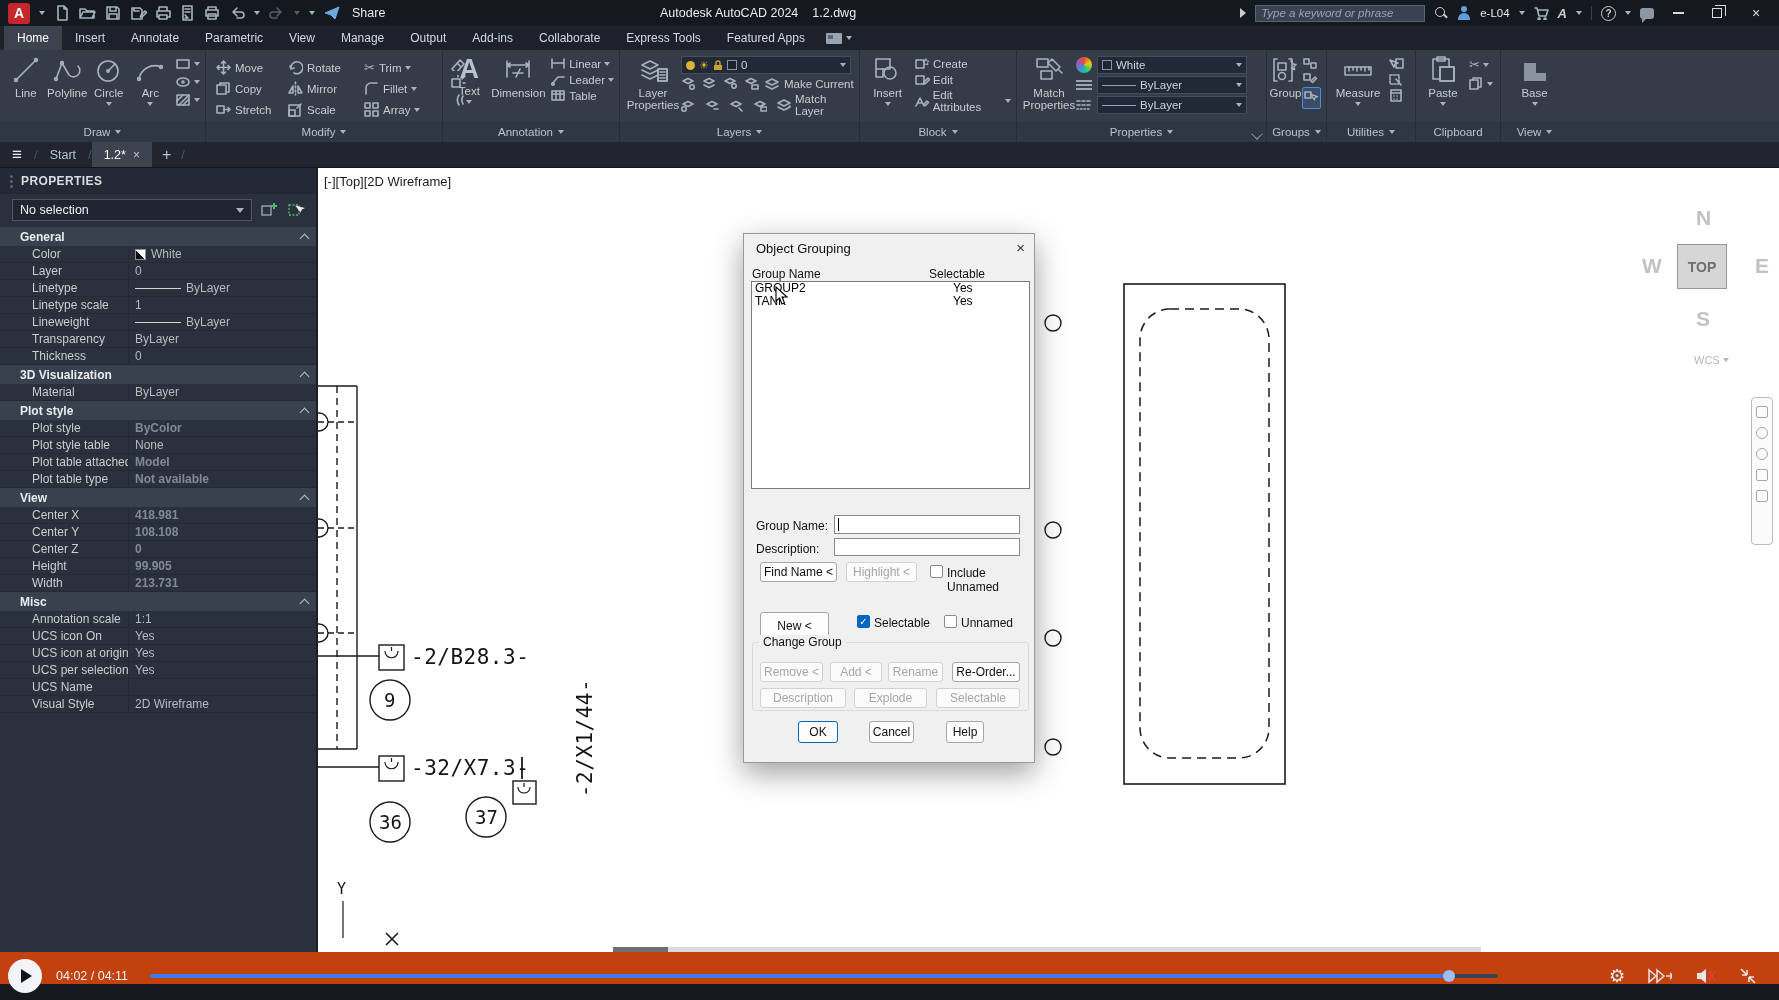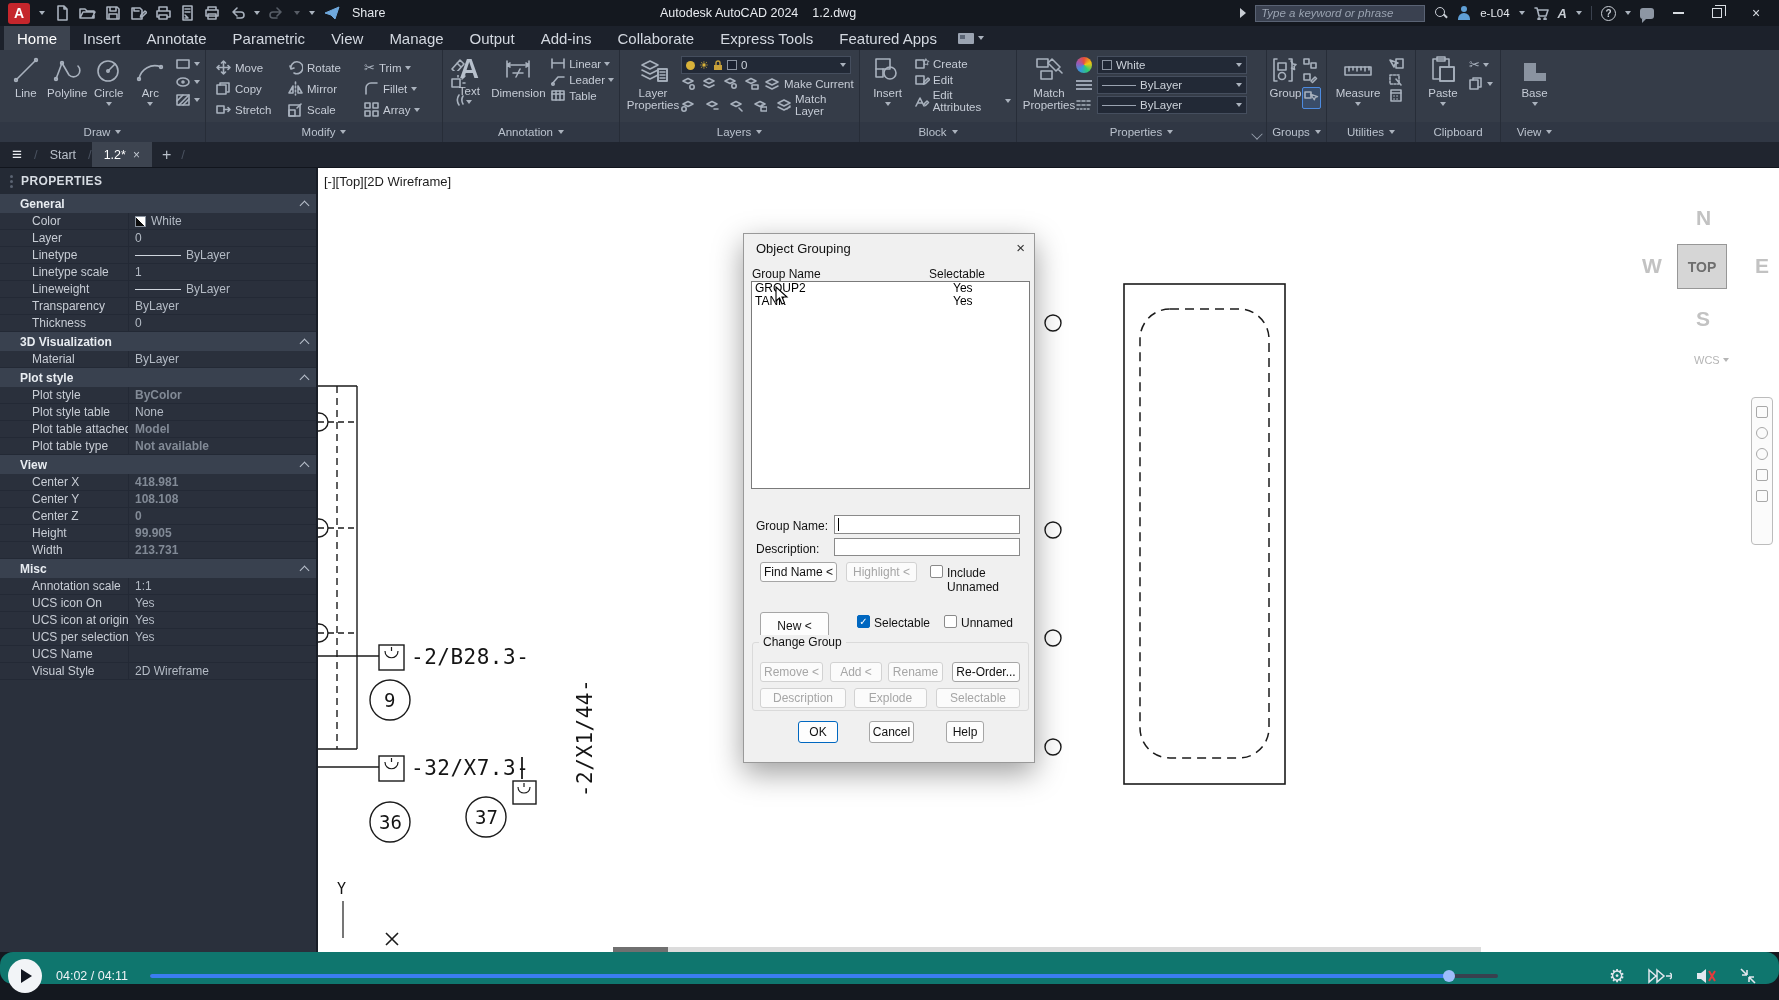--- a/index.html
+++ b/index.html
@@ -33,21 +33,21 @@
   .bubble::after { content:""; position:absolute; left:2px; bottom:-4px; border-left:4px solid #8d96a3; border-bottom:4px solid transparent; }
   .vdiv { width:1px; height:14px; background:#3a414e; }
   .winbtn { width:30px; height:26px; display:flex; align-items:center; justify-content:center; color:#d8dce2; font-size:14px; }
   .minline { width:11px; height:1.6px; background:#d8dce2; }
   .restore { position:relative; width:10px; height:10px; border:1.4px solid #d8dce2; }
   .restore::before { content:""; position:absolute; left:2px; top:-4px; width:10px; height:10px; border:1.4px solid #d8dce2; border-left:none; border-bottom:none; }
 
   
   #tabrow { position:absolute; left:0; top:26px; width:1779px; height:24px; background:#1c212b; display:flex; align-items:stretch; }
   .tabs { display:flex; align-items:stretch; padding-left:4px; }
-  .rtab { padding:0 13px; font-size:15px; color:#d3d8e0; display:flex; align-items:center; }
+  .rtab { padding:0 13px; font-size:12px; color:#d3d8e0; display:flex; align-items:center; }
   .rtab.active { background:#3c434f; color:#ffffff; }
   .tab-extra { display:flex; align-items:center; gap:4px; padding:0 8px; }
   .imgicon { width:16px; height:11px; background:#9aa3b1; border-radius:1px; position:relative; }
   .imgicon::after { content:""; position:absolute; left:2px; top:2px; width:5px; height:4px; background:#5b6575; }
 
   
   #ribbon { position:absolute; left:0; top:50px; width:1779px; height:92px; background:#353c48; display:flex; }
   .panel { position:relative; height:92px; border-right:1px solid #272d38; flex:0 0 auto; }
   .pbody { position:absolute; left:0; top:0; right:0; height:72px; display:flex; align-items:flex-start; padding:3px 5px 0 5px; }
   .plabel { position:absolute; left:0; bottom:0; width:100%; height:20px; background:#303744; display:flex; align-items:center; justify-content:center; gap:5px; font-size:11.5px; color:#bac2cd; }
@@ -129,21 +129,21 @@
   .dlbl { position:absolute; font-size:12px; color:#111; }
   .win-input { position:absolute; height:19px; background:#fff; border:1px solid #8a8a8a; font-size:12px; padding:0 3px; font-family:"Liberation Sans",sans-serif; }
   .wbtn { position:absolute; background:#fdfdfd; border:1px solid #a6a6a6; border-radius:3px; font-size:12px; color:#111; display:flex; align-items:center; justify-content:center; font-family:"Liberation Sans",sans-serif; }
   .wbtn.disabled { background:#fbfbfb; border-color:#d2d2d2; color:#a6a6a6; }
   .wbtn.default { border:1.6px solid #0067c0; }
   .cb { position:absolute; width:13px; height:13px; border:1px solid #8a8a8a; border-radius:2px; background:#fff; }
   .cb.checked { background:#0067c0; border-color:#0067c0; color:#fff; font-size:10px; display:flex; align-items:center; justify-content:center; }
   .caret-i { position:absolute; width:1px; height:13px; background:#000; }
 
   
-  #player { position:absolute; left:0; top:952px; width:1779px; height:32px; background:#0f766e;border-radius:13px; }
+  #player { position:absolute; left:0; top:952px; width:1779px; height:32px; background:#c2410c; }
   .playbtn { position:absolute; left:8px; top:7px; width:34px; height:34px; border-radius:50%; background:#f2f4f7; display:flex; align-items:center; justify-content:center; }
   .playtri { width:0; height:0; border-top:7px solid transparent; border-bottom:7px solid transparent; border-left:11px solid #10151f; margin-left:3px; }
   .ptime { position:absolute; left:56px; top:17px; font-size:12.5px; color:#eef1f5; }
   .ptrack { position:absolute; left:150px; top:22px; width:1348px; height:4px; background:#39404f; border-radius:2px; }
   .pfill { position:absolute; left:0; top:0; height:4px; background:#3b7df0; border-radius:2px; }
   .phandle { position:absolute; top:-4px; width:12px; height:12px; border-radius:50%; background:#9dbdfb; }
   .p-ic { position:absolute; top:12px; width:24px; height:24px; display:flex; align-items:center; justify-content:center; color:#e3e7ee; font-size:18px; }
 
   
   .dwg-tag { font-family:"DejaVu Sans Mono", monospace; font-size:21px; fill:#141414; letter-spacing:.5px; }
@@ -772,20 +772,38 @@
 <div id="main">
 
   <div id="palette">
     <div class="pal-title">
       <span class="grip">
           <i></i>
           <i></i>
           <i></i>
         </span>
       <span>PROPERTIES</span>
+    </div>
+    <div class="pal-combo-row">
+      <div class="pal-combo">
+        <span>No selection</span>
+        <span class="caret"></span>
+      </div>
+      <span class="pal-ic">
+          <svg width="18" height="18">
+            <rect x="2" y="5" width="9" height="9" fill="none" stroke="#9aa3b1" stroke-width="1.4"></rect>
+            <path d="M11,3 h6 M14,0 v6" stroke="#52b86a" stroke-width="2" transform="translate(0,2)"></path>
+          </svg>
+        </span>
+      <span class="pal-ic">
+          <svg width="18" height="18">
+            <rect x="1" y="4" width="10" height="10" fill="none" stroke="#52b86a" stroke-width="1.3" stroke-dasharray="2,1.5"></rect>
+            <path d="M9,6 l6,8 1.5,-3.5 3.5,-1.5 z" fill="#e8ebf0" transform="translate(-1,-1) scale(.9)"></path>
+          </svg>
+        </span>
     </div>
     <div id="pal-sections">
         <div class="psec">
           <span>General</span>
           <span class="chev"></span>
         </div>
         <div class="prow">
           <span class="plab">Color</span>
           <span class="pval">
             <span class="sw"></span>

